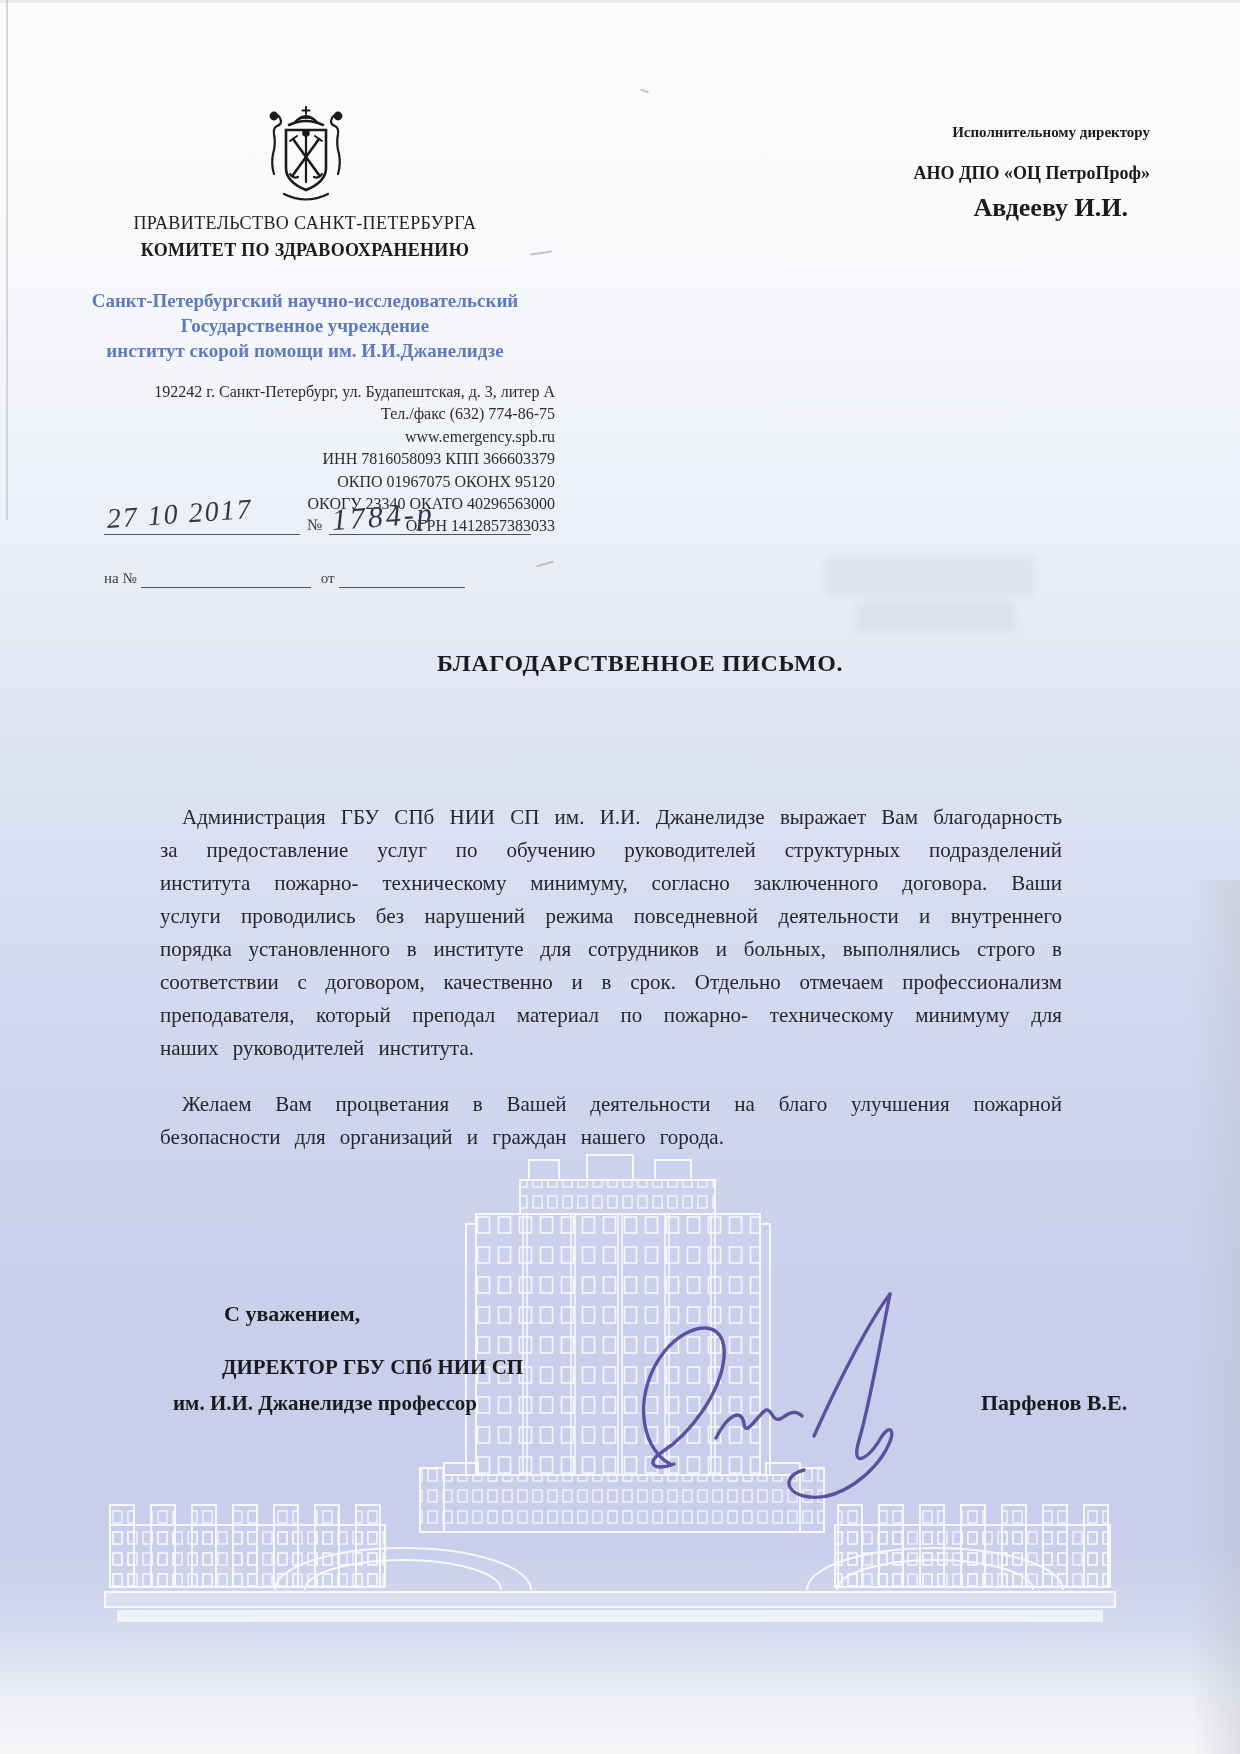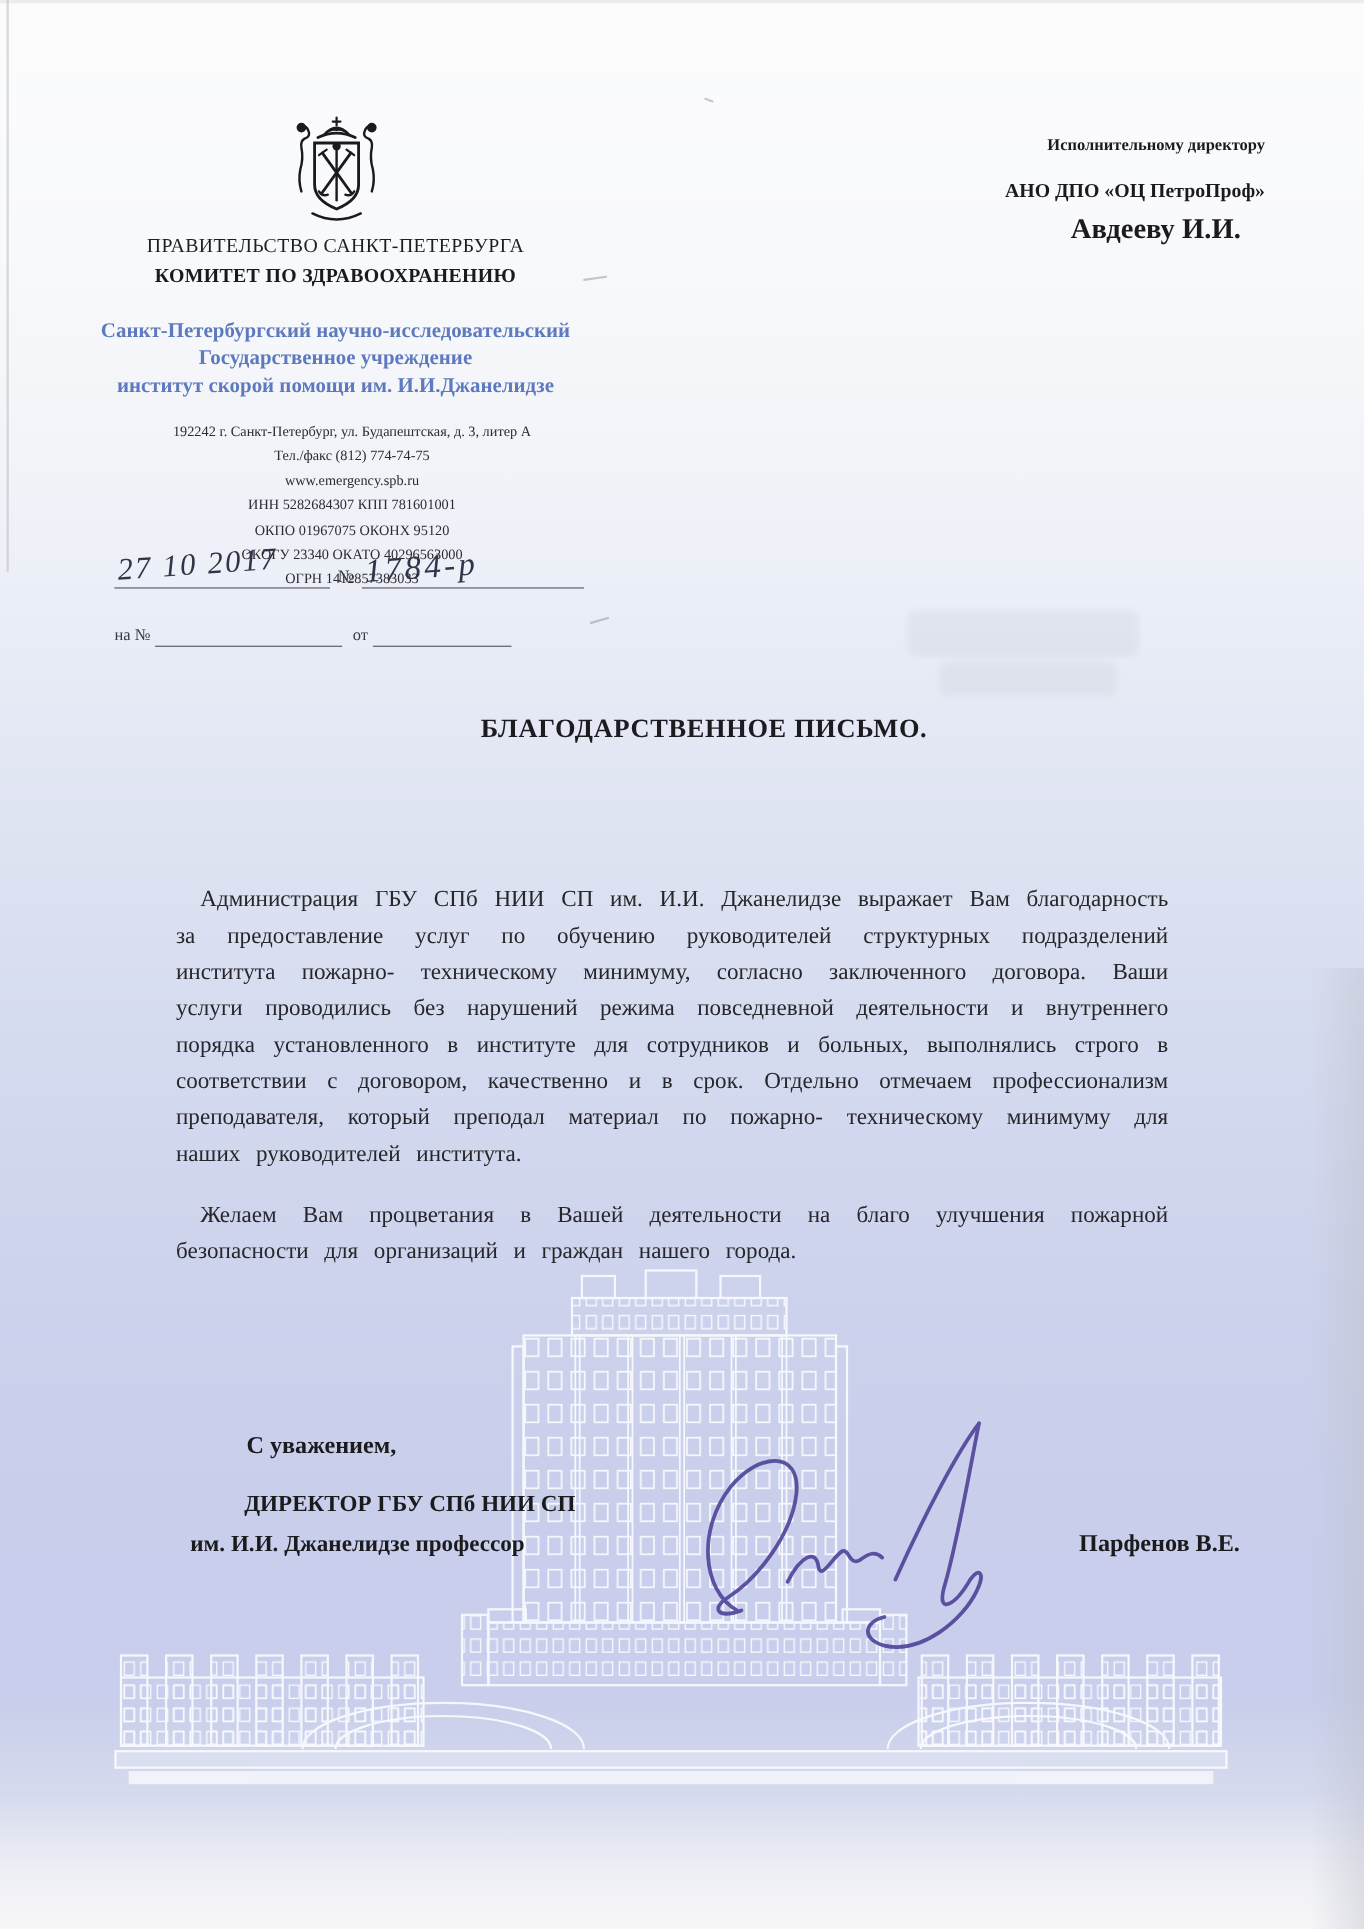--- a/index.html
+++ b/index.html
@@ -20,22 +20,22 @@
   .smudge{position:absolute;background:rgba(120,125,145,.08);filter:blur(3px);border-radius:6px;}
 
   
   .emblem{position:absolute;left:255px;top:104px;width:102px;height:104px;}
   .gov-line{position:absolute;left:85px;top:213px;width:440px;text-align:center;
     font-size:18px;letter-spacing:.4px;color:#1f1f22;}
   .committee-line{position:absolute;left:85px;top:240px;width:440px;text-align:center;
     font-size:18px;font-weight:bold;letter-spacing:.3px;color:#1a1a1d;}
   .inst{position:absolute;left:65px;top:288px;width:480px;text-align:center;
     font-size:19px;font-weight:bold;line-height:25px;color:#5e7abf;}
-  .contacts{position:absolute;left:85px;top:381px;width:470px;text-align:center;
-    font-size:13px;line-height:22.4px;color:#2b2b30;}
+  .contacts{position:absolute;left:85px;top:381px;width:470px;text-align:right;
+    font-size:16px;line-height:22.4px;color:#2b2b30;}
 
   
   .refblock{position:absolute;left:104px;top:514px;width:440px;color:#3a3a45;}
   .ref-row1{position:relative;height:50px;white-space:nowrap;}
   .ref-row2{position:relative;margin-top:3px;font-size:15px;white-space:nowrap;}
   .ul{display:inline-block;border-bottom:1.3px solid #50505e;vertical-align:bottom;position:relative;height:20px;}
   .u1{width:196px;} .u2{width:202px;} .u3{width:170px;} .u4{width:126px;}
   .no-label{display:inline-block;font-size:16px;margin:0 7px;vertical-align:bottom;padding-bottom:1px;}
   .ref-row2 .lbl{display:inline-block;margin-right:4px;vertical-align:bottom;padding-bottom:1px;}
   .ref-row2 .lbl.ot{margin-left:10px;}
@@ -114,23 +114,23 @@
 
   <div class="gov-line">ПРАВИТЕЛЬСТВО САНКТ-ПЕТЕРБУРГА</div>
   <div class="committee-line">КОМИТЕТ ПО ЗДРАВООХРАНЕНИЮ</div>
   <div class="inst">
     <div>Санкт-Петербургский научно-исследовательский</div>
     <div>Государственное учреждение</div>
     <div>институт скорой помощи им. И.И.Джанелидзе</div>
   </div>
   <div class="contacts">
     <div>192242 г. Санкт-Петербург, ул. Будапештская, д. 3, литер А</div>
-    <div>Тел./факс (812) 774-74-75</div>
+    <div>Тел./факс (632) 774-86-75</div>
     <div>www.emergency.spb.ru</div>
-    <div>ИНН 5282684307 КПП 781601001</div>
+    <div>ИНН 7816058093 КПП 366603379</div>
     <div>ОКПО 01967075 ОКОНХ 95120</div>
     <div>ОКОГУ 23340 ОКАТО 40296563000</div>
     <div>ОГРН 1412857383033</div>
   </div>
 
   <div class="refblock">
     <div class="ref-row1">
       <span class="ul u1"><span class="hw">27 10 2017</span></span><span class="no-label">№</span><span class="ul u2"><span class="hw num">1784-р</span></span>
     </div>
     <div class="ref-row2">

